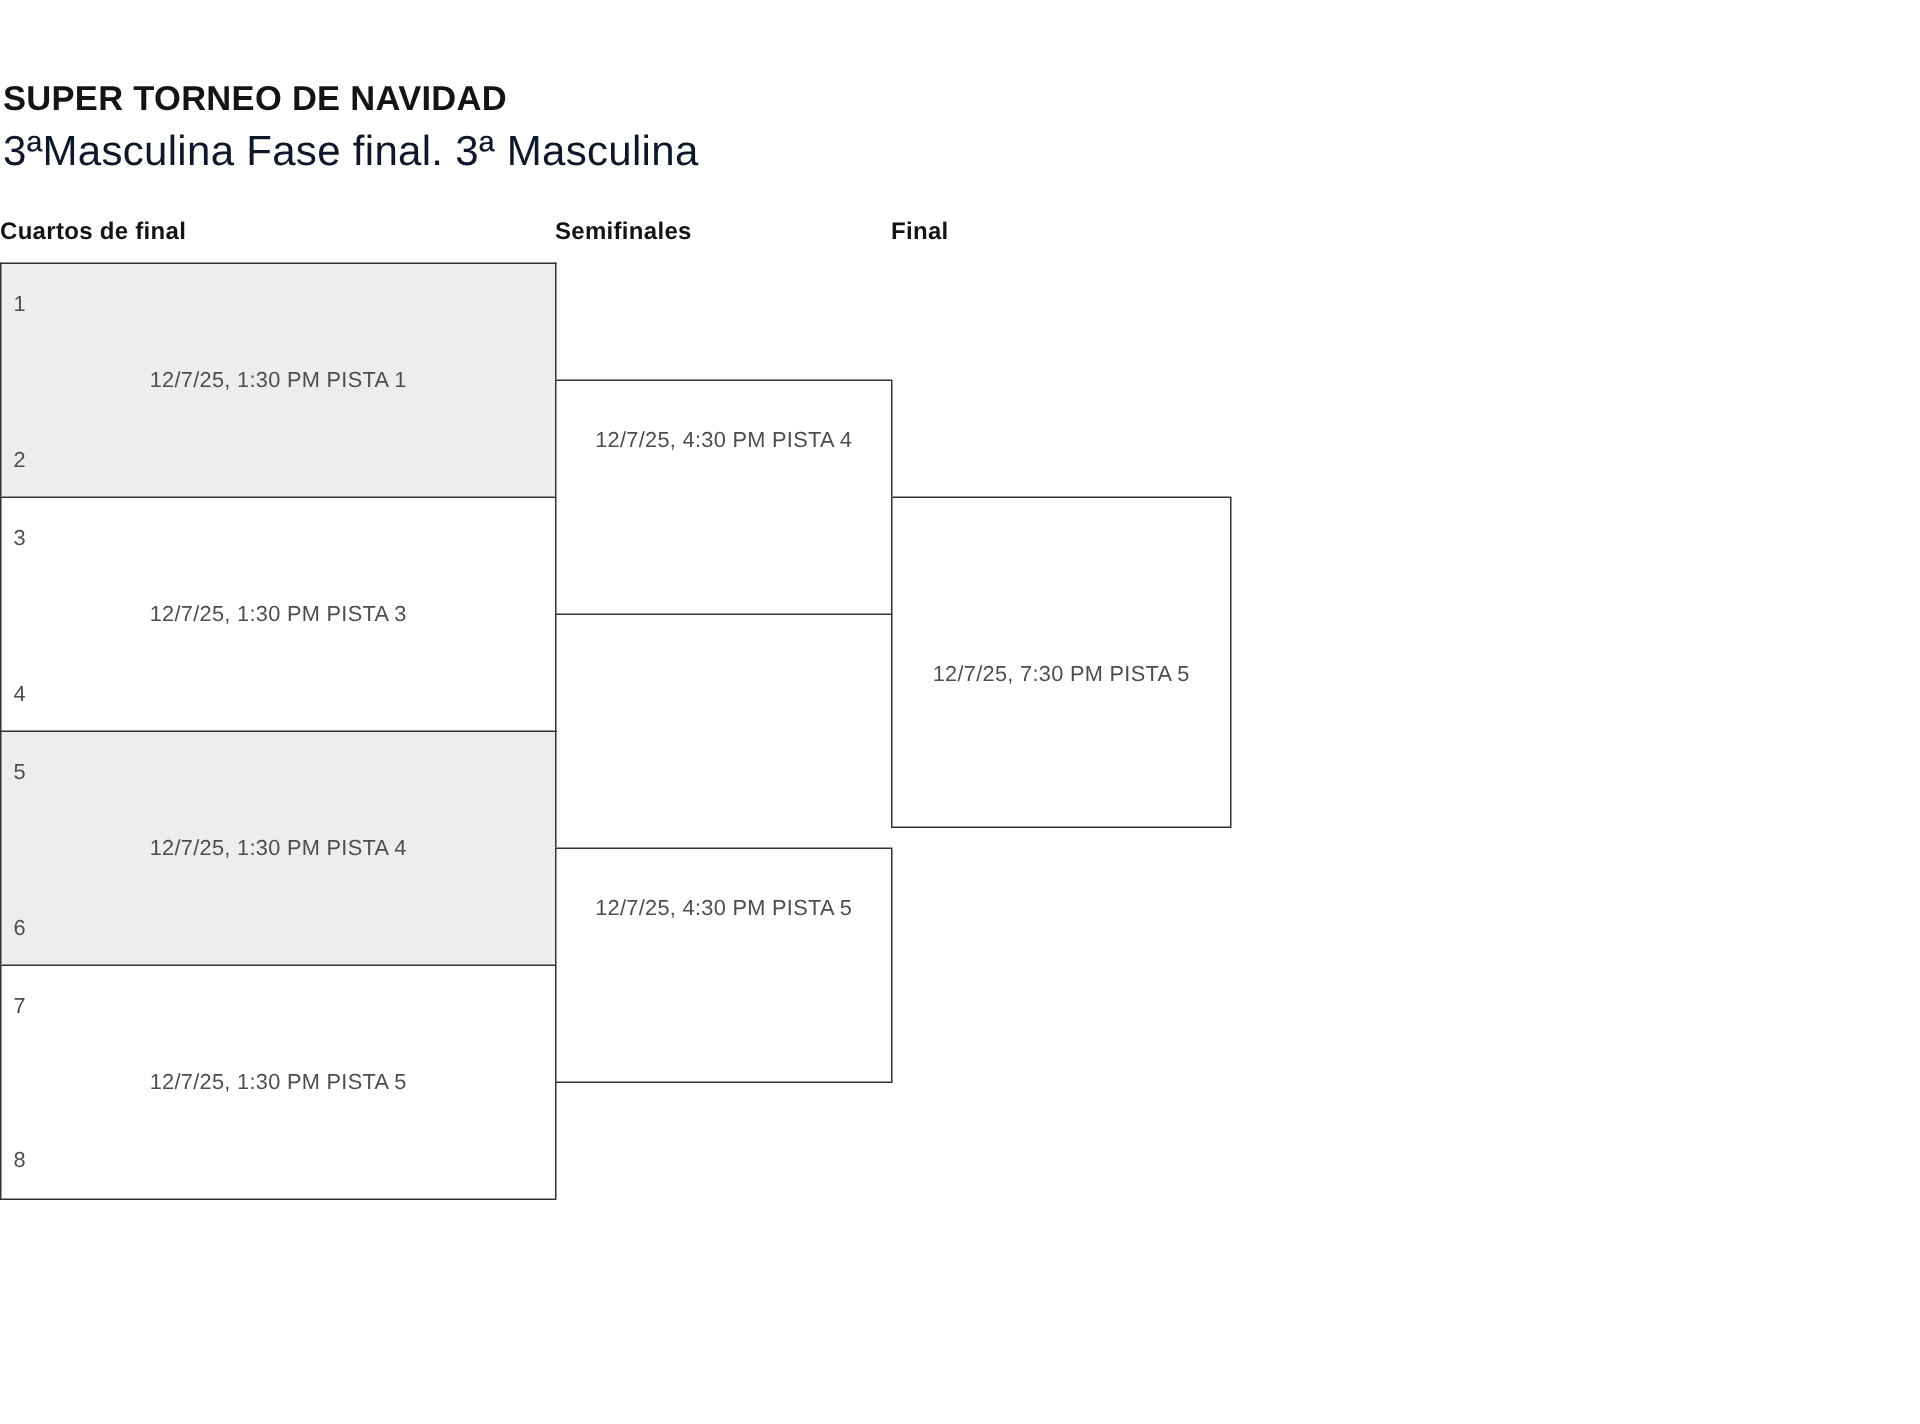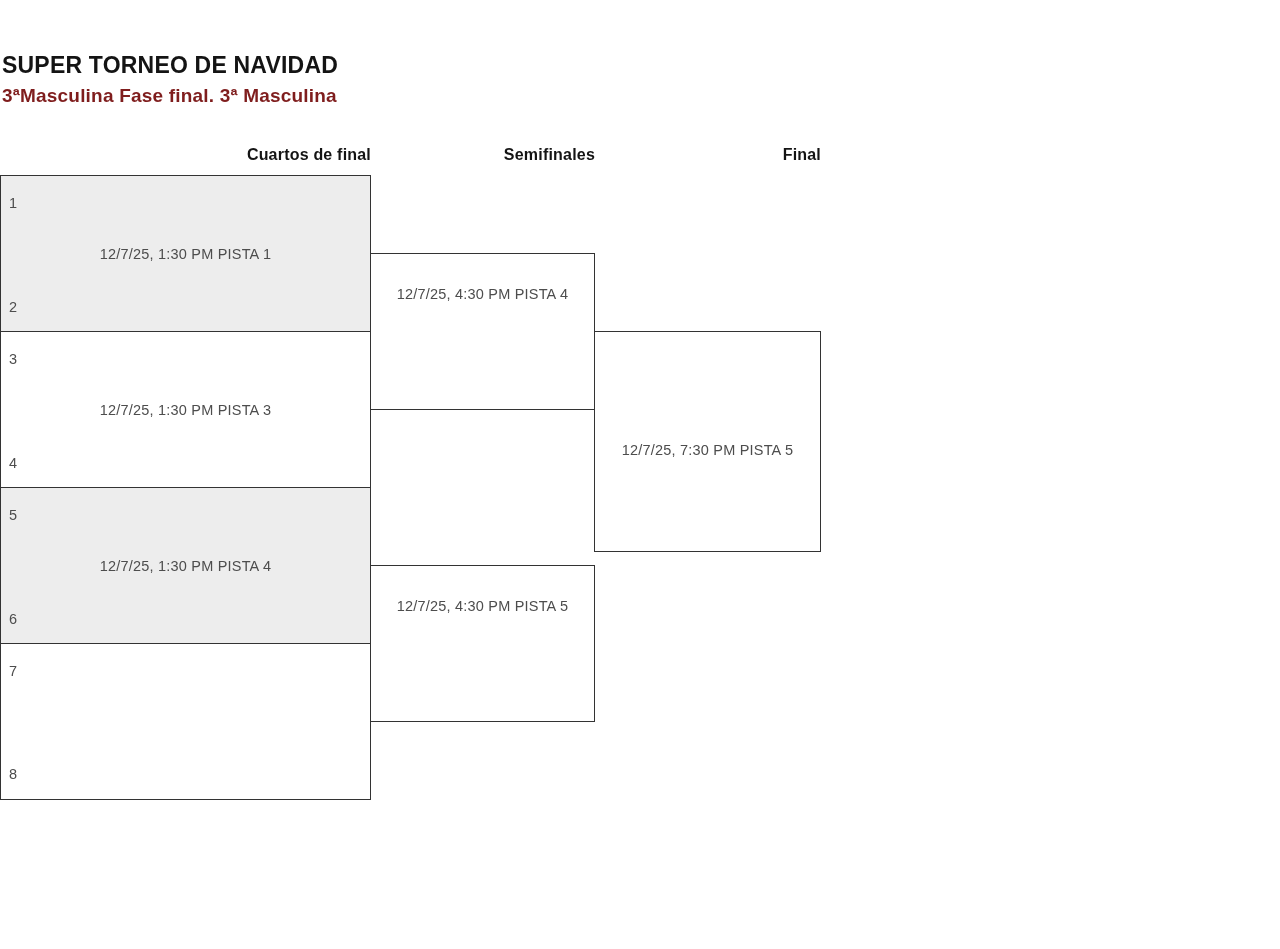--- a/index.html
+++ b/index.html
@@ -21,23 +21,23 @@
     font-size: 23px;
     font-weight: 600;
     color: #141414;
     letter-spacing: 0.2px;
     white-space: nowrap;
   }
   .subtitle {
     position: absolute;
     left: 2px;
     top: 37px;
-    font-size: 19px;
-    font-weight: 700;
-    color: #7f1d1d;
+    font-size: 28px;
+    font-weight: 400;
+    color: #0f172a;
     letter-spacing: 0.2px;
     white-space: nowrap;
   }
 
   
   .logo {
     position: absolute;
     left: 1050px;
     top: 4px;
     width: 228px;
@@ -64,21 +64,21 @@
     color: #76b82e;
   }
 
   
   .col-header {
     position: absolute;
     top: 98px;
     font-size: 16px;
     font-weight: 700;
     color: #141414;
-    text-align: right;
+    text-align: left;
     letter-spacing: 0.2px;
   }
   .col-header.c1 { left: 0;     width: 371px; }
   .col-header.c2 { left: 370px; width: 225px; }
   .col-header.c3 { left: 594px; width: 227px; }
 
   
   .match {
     position: absolute;
     box-sizing: border-box;
@@ -149,20 +149,21 @@
 
   <div class="match qf qf3 shaded">
     <span class="seed seed-top">5</span>
     <span class="seed seed-bottom">6</span>
     <div class="sched sched-mid">12/7/25, 1:30 PM PISTA 4</div>
   </div>
 
   <div class="match qf qf4">
     <span class="seed seed-top">7</span>
     <span class="seed seed-bottom">8</span>
+    <div class="sched sched-mid">12/7/25, 1:30 PM PISTA 5</div>
   </div>
 
   <div class="match sf sf1">
     <div class="sched sched-sf">12/7/25, 4:30 PM PISTA 4</div>
   </div>
 
   <div class="match sf sf2">
     <div class="sched sched-sf">12/7/25, 4:30 PM PISTA 5</div>
   </div>
 

